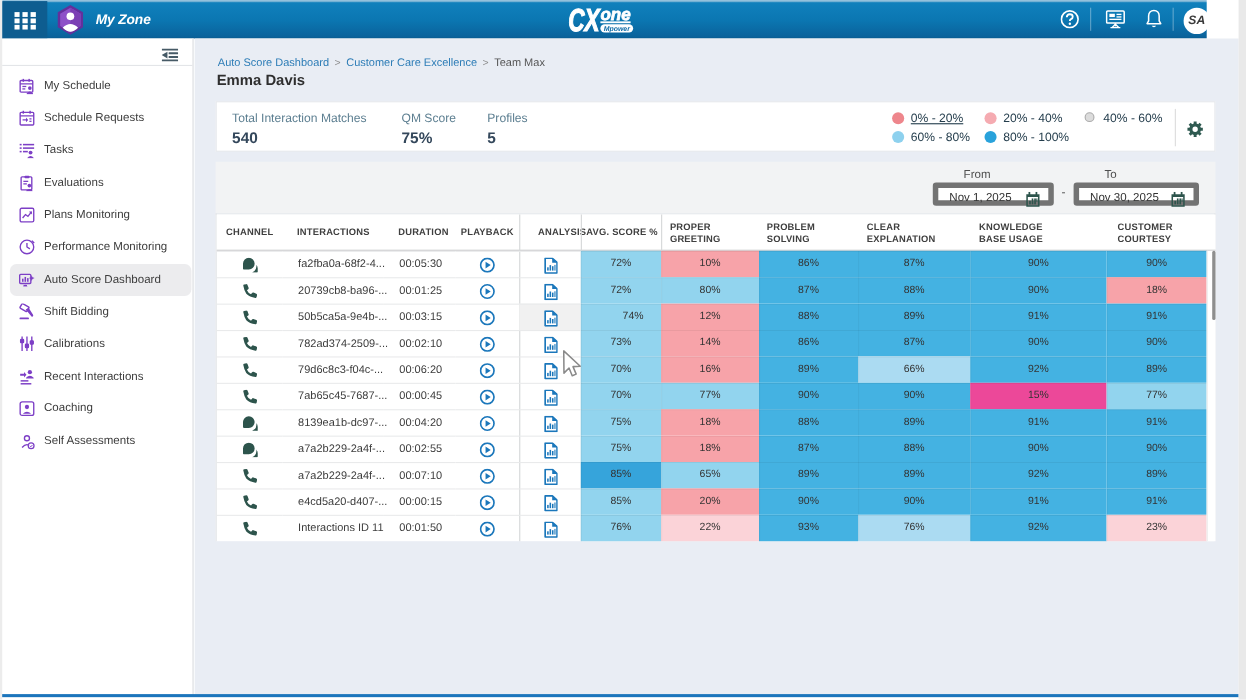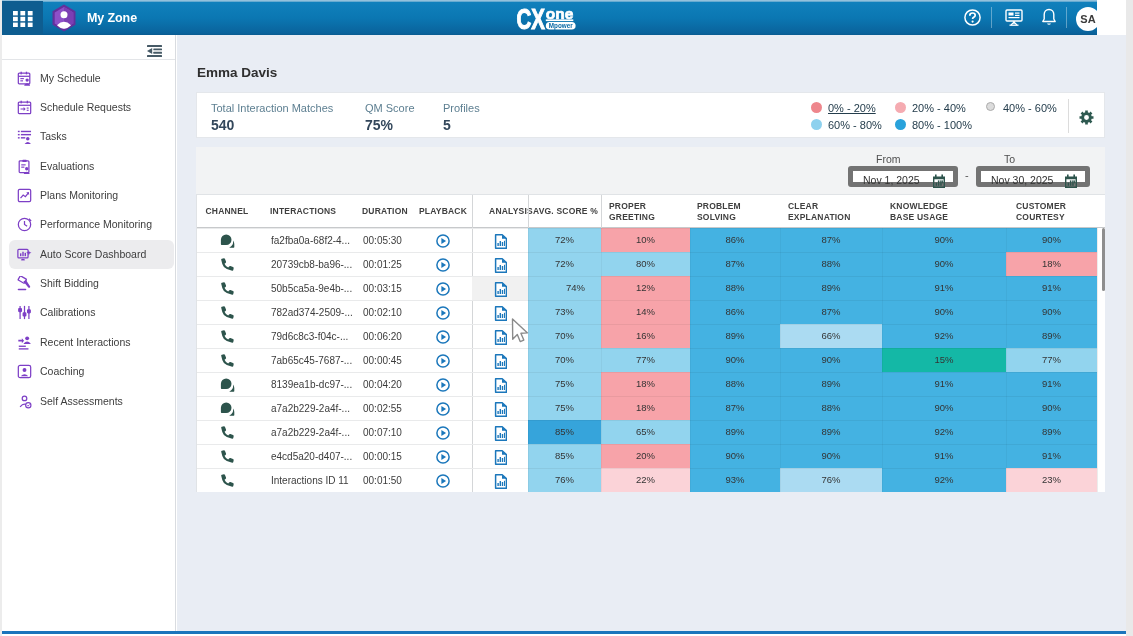--- a/index.html
+++ b/index.html
@@ -2,21 +2,21 @@
 <html><head>
 <meta charset="utf-8">
 <style>
 * { margin:0; padding:0; box-sizing:border-box; }
 html,body { width:1133px; height:636px; overflow:hidden; font-family:"Liberation Sans",sans-serif; background:#fff; }
 #stage { position:absolute; top:0; left:0; width:1133px; height:636px; }
 .abs { position:absolute; }
 
 
 #hdr { position:absolute; left:2px; top:0; width:1095px; height:35px;
-  background:linear-gradient(180deg,#93c1dc 0,#93c1dc 1px,#1080bc 2.5px,#0b77b2 18px,#0a639c 33px,#095b90 35px); }
+  background:linear-gradient(180deg,#93c1dc 0,#93c1dc 1px,#1080bc 2.5px,#0b77b2 18px,#0a639c 33px,#095b90 35px);font-style:italic; }
 #waffle { position:absolute; left:0; top:1px; width:41px; height:34px; background:#0e5d90; }
 #waffle svg { position:absolute; left:11px; top:10px; }
 #hexwrap { position:absolute; left:47px; top:3px; }
 #myzone { position:absolute; left:85px; top:0; height:35px; line-height:36px; color:#fff; font-size:12.5px; font-weight:bold; letter-spacing:-0.1px; }
 #hdiv1 { left:989px; top:7px; height:21px; width:1px; background:rgba(255,255,255,0.35); }
 #hdiv2 { left:1064px; top:7px; height:21px; width:1px; background:rgba(255,255,255,0.35); }
 #avatar { position:absolute; left:1074px; top:6.5px; width:24px; height:24px; border-radius:50%; background:#fff; color:#3a3a3a; font-size:11px; font-weight:bold; text-align:center; line-height:25px; letter-spacing:0.2px; }
 
 
 #side { position:absolute; left:2px; top:35px; width:174px; height:597px; background:#fff; border-right:1px solid #d9dce0; }
@@ -302,20 +302,21 @@
               <path d="M3.5 14.5 Q8.5 8.5 13.5 14.5" fill="none" stroke="#7d3fc6" stroke-width="1.4"></path>
               <circle cx="12.8" cy="12.8" r="3" fill="#fff" stroke="#7d3fc6" stroke-width="1.3"></circle>
               <path d="M11.5 12.8 L12.5 13.8 L14.2 11.9" fill="none" stroke="#7d3fc6" stroke-width="1"></path>
             </svg></span>
           <span class="lb">Self Assessments</span>
         </div>
       </div>
 </div>
 
 <div id="main">
+  <div id="crumbs"><a>Auto Score Dashboard</a><span class="sep">&gt;</span><a>Customer Care Excellence</a><span class="sep">&gt;</span><span style="color:#555">Team Max</span></div>
   <div id="title">Emma Davis</div>
 
   <div id="card">
     <div class="stat" style="left:14px;">
           <div class="sl">Total Interaction Matches</div>
           <div class="sv">540</div>
         </div>
     <div class="stat" style="left:168px;">
           <div class="sl">QM Score</div>
           <div class="sv">75%</div>
@@ -552,21 +553,21 @@
                   <rect x="3.4" y="9" width="1.4" height="3"></rect>
                   <rect x="5.6" y="7" width="1.4" height="5"></rect>
                   <rect x="7.8" y="8" width="1.4" height="4"></rect>
                   <rect x="10" y="6.8" width="1" height="5.2"></rect>
                 </g>
               </svg></div>
             <div class="cell score" style="left:331px;width:73px;background:#92d4ee;">70%</div>
             <div class="cell score" style="left:404px;width:89px;background:#92d4ee;">77%</div>
             <div class="cell score" style="left:493px;width:90px;background:#44b2e2;">90%</div>
             <div class="cell score" style="left:583px;width:102px;background:#44b2e2;">90%</div>
-            <div class="cell score" style="left:685px;width:124px;background:#14b8a6;">15%</div>
+            <div class="cell score" style="left:685px;width:124px;background:#ec4899;">15%</div>
             <div class="cell score" style="left:809px;width:91px;background:#92d4ee;">77%</div>
           </div>
           <div class="row" style="top:177px;">
             <div class="cell ico rb" style="left:0;width:60px;"><svg width="15" height="14" viewBox="0 0 15 14">
                 <g fill="#2d544c">
                   <path d="M6.2 0.4 A5.3 5.3 0 0 1 11.5 5.7 A5.3 5.3 0 0 1 6.2 11 L1.6 11 Q0.9 11 0.9 10 L0.9 5.7 A5.3 5.3 0 0 1 6.2 0.4 Z"></path>
                   <path d="M13 6.6 A5.4 5.4 0 0 1 14.3 10.1 L14.3 13.1 Q14.3 13.9 13.3 13.7 L9.2 13.7 A6.6 6.6 0 0 0 13 6.6 Z"></path>
                 </g>
               </svg></div>
             <div class="cell cid rb" style="left:60px;width:92px;padding-left:14px;">8139ea1b-dc97-...</div>

